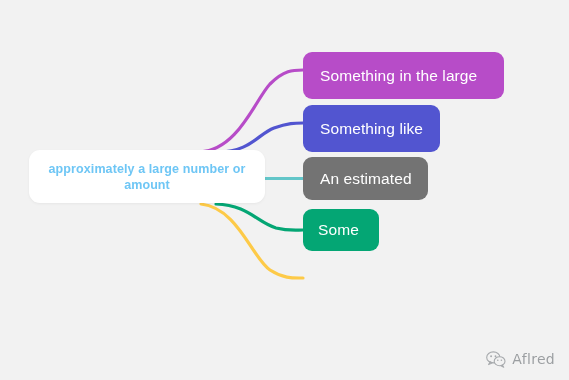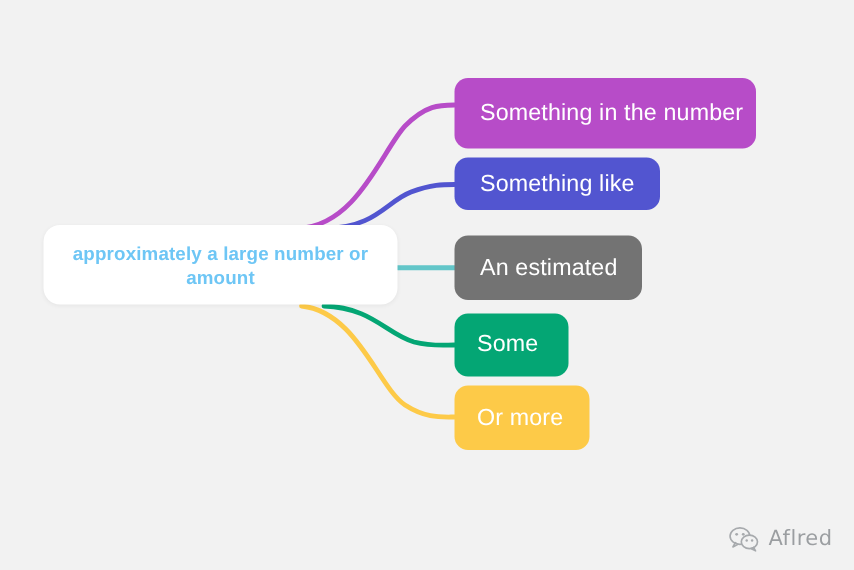--- a/index.html
+++ b/index.html
@@ -72,21 +72,21 @@
     top: 52px;
     width: 201px;
     height: 47px;
     background: #b74cc8;
     padding-left: 17px;
   }
   #node-like {
     left: 303px;
     top: 105px;
     width: 137px;
-    height: 35px;
+    height: 47px;
     background: #5255d0;
     padding-left: 17px;
   }
   #node-estimated {
     left: 303px;
     top: 157px;
     width: 125px;
     height: 43px;
     background: #737373;
     padding-left: 17px;
@@ -141,38 +141,35 @@
     <path id="conn-estimated" d="M 265,178.5 L 303,178.5" fill="none" stroke="#63c6c9" stroke-width="3.2" stroke-linecap="round"></path>
     <path id="conn-some" d="M 216,204 C 248,205 258,223 276,228 C 288,231 296,230 303,230" fill="none" stroke="#04a674" stroke-width="3.2" stroke-linecap="round"></path>
     <path id="conn-ormore" d="M 201,204 C 238,208 252,258 270,270 C 284,279 294,278 303,278" fill="none" stroke="#fdca48" stroke-width="3.2" stroke-linecap="round"></path>
   </svg>
 
   <div class="node" id="root-node">
     <span id="root-label">approximately a large number or amount</span>
   </div>
 
   <div class="node" id="node-region">
-    <span class="node-label">Something in the number</span>
+    <span class="node-label">Something in the large</span>
   </div>
 
   <div class="node" id="node-like">
     <span class="node-label">Something like</span>
   </div>
 
   <div class="node" id="node-estimated">
     <span class="node-label">An estimated</span>
   </div>
 
   <div class="node" id="node-some">
     <span class="node-label">Some</span>
   </div>
 
-  <div class="node" id="node-ormore">
-    <span class="node-label">Or more</span>
-  </div>
 
   <div id="watermark">
     <svg id="wechat-icon" width="20" height="17" viewBox="0 0 20 17">
       <ellipse cx="7.3" cy="6.4" rx="6.6" ry="5.5" fill="none" stroke="#6b7076" stroke-width="1.1"></ellipse>
       <path d="M 4.2 10.8 L 2.6 13.6 L 6.0 11.9 Z" fill="none" stroke="#6b7076" stroke-width="1.1" stroke-linejoin="round"></path>
       <circle cx="5.1" cy="5.2" r="0.95" fill="#6b7076"></circle>
       <circle cx="9.5" cy="5.2" r="0.95" fill="#6b7076"></circle>
       <ellipse cx="13.6" cy="10.2" rx="5.4" ry="4.5" fill="#f2f2f2" stroke="#6b7076" stroke-width="1.1"></ellipse>
       <path d="M 16.4 13.9 L 17.7 16.2 L 14.9 14.8 Z" fill="none" stroke="#6b7076" stroke-width="1.1" stroke-linejoin="round"></path>
       <circle cx="11.8" cy="9.3" r="0.8" fill="#6b7076"></circle>

